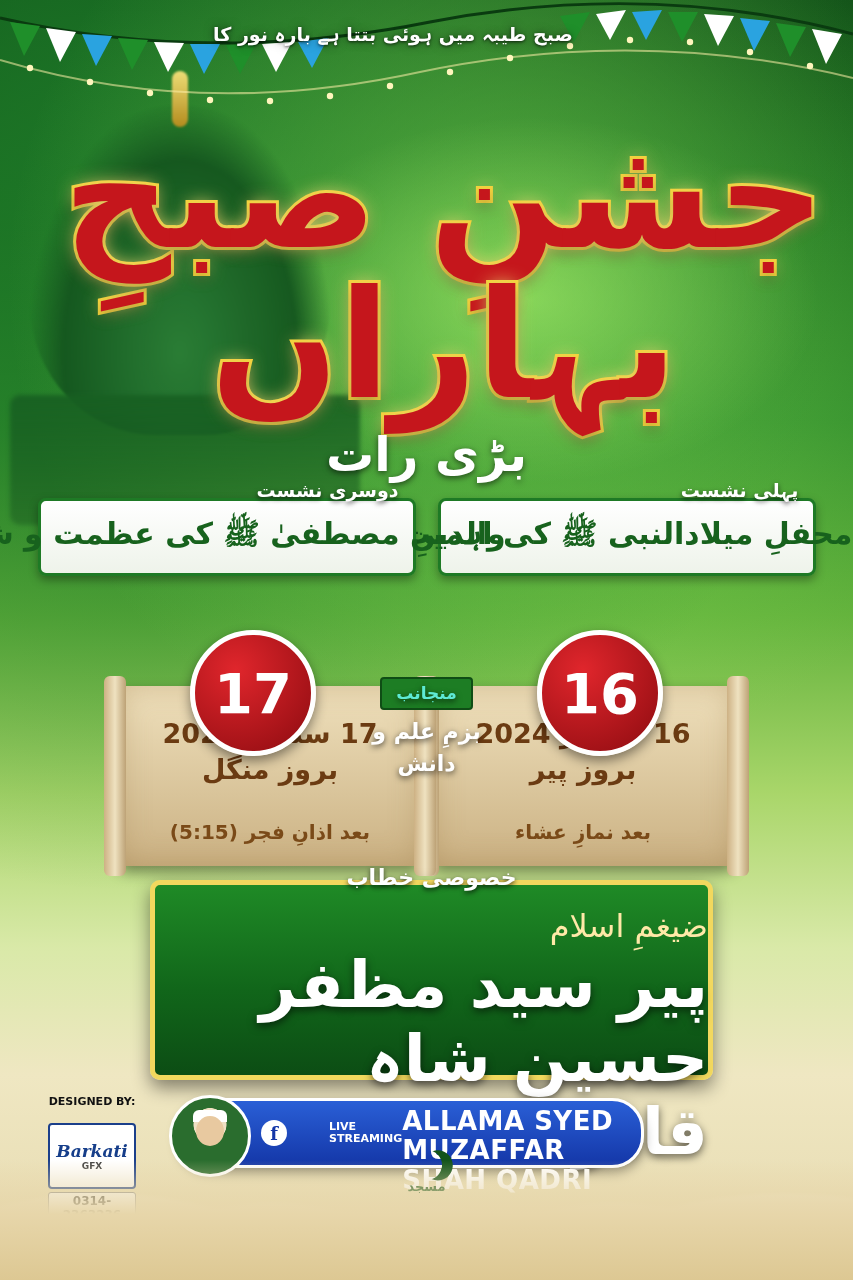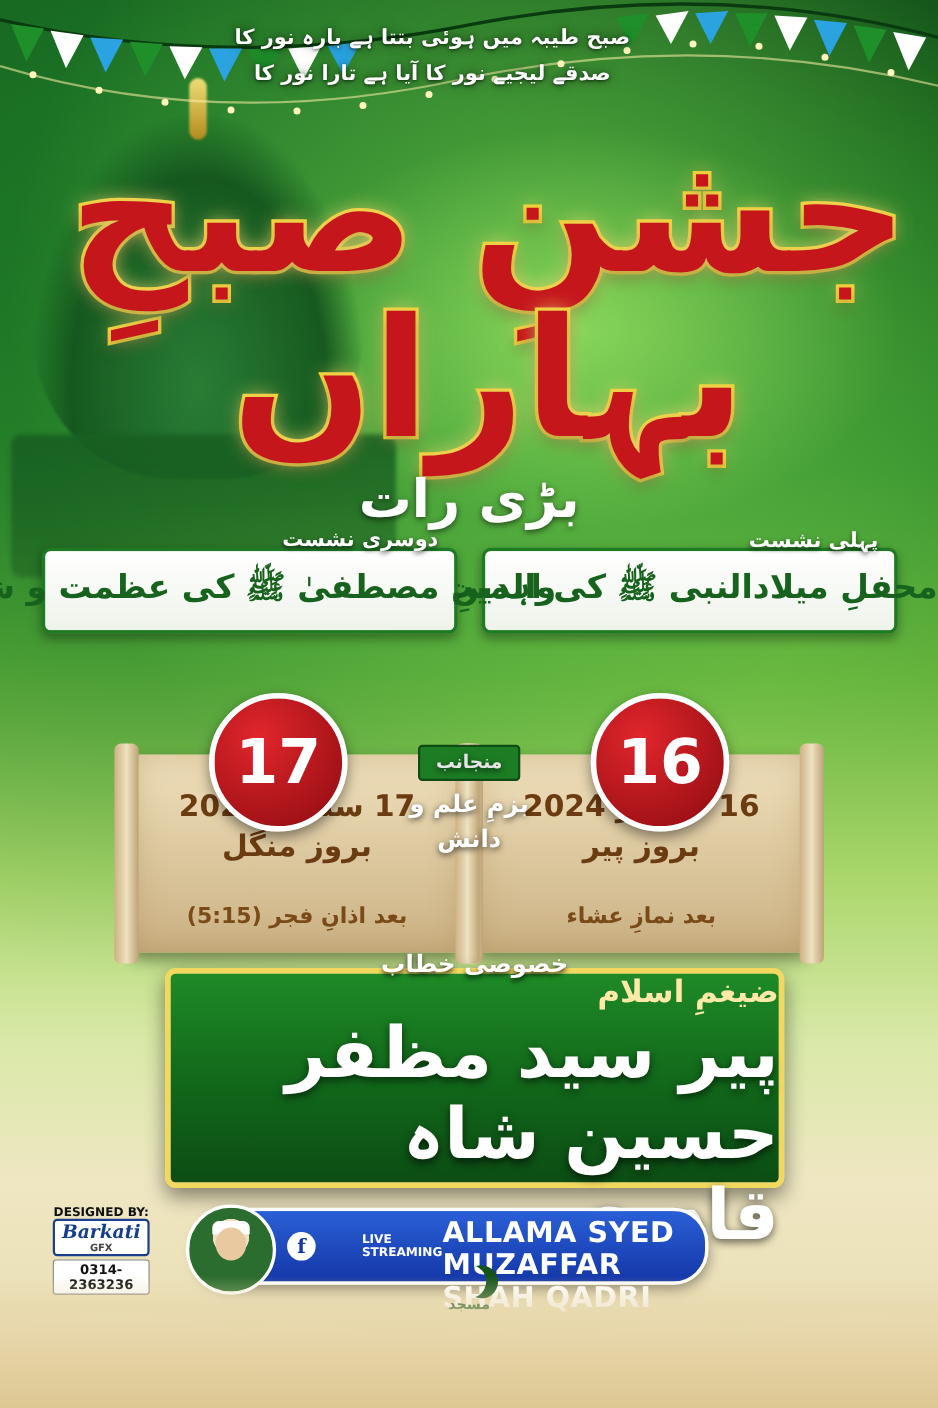--- a/index.html
+++ b/index.html
@@ -142,53 +142,53 @@
   }
   .daybadge-r{right:190px;}
   .daybadge-l{left:190px;}
   .mid-tag{
     position:absolute;top:46px;left:50%;transform:translateX(-50%);
     width:140px;text-align:center;color:#ffffff;
     font-size:22px;font-weight:bold;line-height:1.45;
     text-shadow:0 2px 6px rgba(0,0,0,.7);
   }
   .mid-tag .ribbon{
-    display:inline-block;background:#1d7d24;color:#e5e5e5;
+    display:inline-block;background:#1d7d24;color:#5eead4;
     padding:2px 14px;border-radius:4px;font-size:17px;margin-bottom:6px;
     border:2px solid #0f4d15;
   }
   
   .speaker{
     position:absolute;top:880px;left:150px;width:553px;height:190px;
     background:linear-gradient(180deg,#1f8a26,#11661a 55%,#0c4d14);
     border:5px solid #f2d85e;border-radius:10px;
     box-shadow:0 8px 18px rgba(0,0,0,.45);
     text-align:right;
   }
   .speaker-tag{
     position:absolute;top:-20px;left:50%;transform:translateX(-50%);
     color:#ffffff;font-size:22px;font-weight:bold;white-space:nowrap;
     text-shadow:0 2px 5px rgba(0,0,0,.75);
   }
   .speaker-small{
-    color:#ffe9a8;font-size:28px;font-weight:bold;
+    margin-top:22px;color:#ffe9a8;font-size:32px;font-weight:normal;
   }
   .speaker-name{
     margin-top:4px;color:#ffffff;font-size:64px;font-weight:bold;
     line-height:1.15;
     text-shadow:0 3px 8px rgba(0,0,0,.6);
   }
   
   .designer{
     position:absolute;left:48px;top:1095px;width:88px;text-align:center;
     color:#111;font-size:11px;font-weight:bold;
   }
   .designer .box{
-    margin-top:0;background:#ffffff;border:2px solid #1b3f8b;border-radius:4px;
-    padding:0 2px;
+    margin-top:15px;background:#ffffff;border:2px solid #1b3f8b;border-radius:4px;
+    padding:16px 2px;
   }
   .designer .brand{
     color:#163e8a;font-size:17px;font-weight:bold;font-family:"DejaVu Serif",serif;font-style:italic;
   }
   .designer .sub{color:#444;font-size:9px;}
   .designer .phone{
     margin-top:3px;background:#ffffff;border:1px solid #888;border-radius:3px;
     font-size:12px;font-weight:bold;color:#111;padding:1px 0;
   }
   
@@ -290,21 +290,20 @@
       <circle cx="570" cy="46" r="3.2"></circle>
         <circle cx="630" cy="40" r="3.2"></circle>
         <circle cx="690" cy="42" r="3.2"></circle>
       <circle cx="750" cy="52" r="3.2"></circle>
         <circle cx="810" cy="66" r="3.2"></circle>
     </g>
   </svg>
 
   <div class="couplet rtl">
     <div>صبح طیبہ میں ہوئی بتتا ہے بارہ نور کا</div>
-    <div>صدقے لیجیے نور کا آیا ہے تارا نور کا</div>
   </div>
 
   <div class="title-wrap">
     <div class="title-main rtl">جشنِ صبحِ بہاراں</div>
     <div class="title-sub rtl">بڑی رات</div>
   </div>
 
   <div class="sessions">
     <div class="session">
       <span class="session-tag rtl">پہلی نشست</span>

